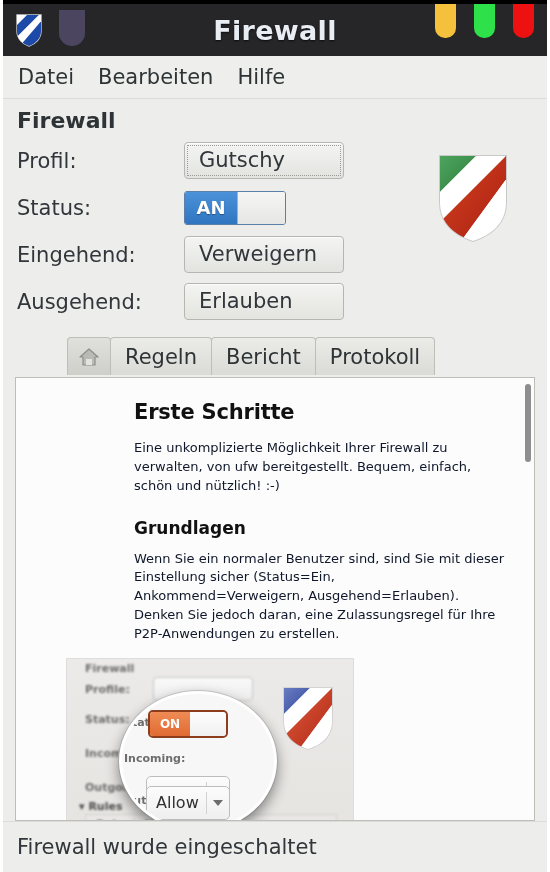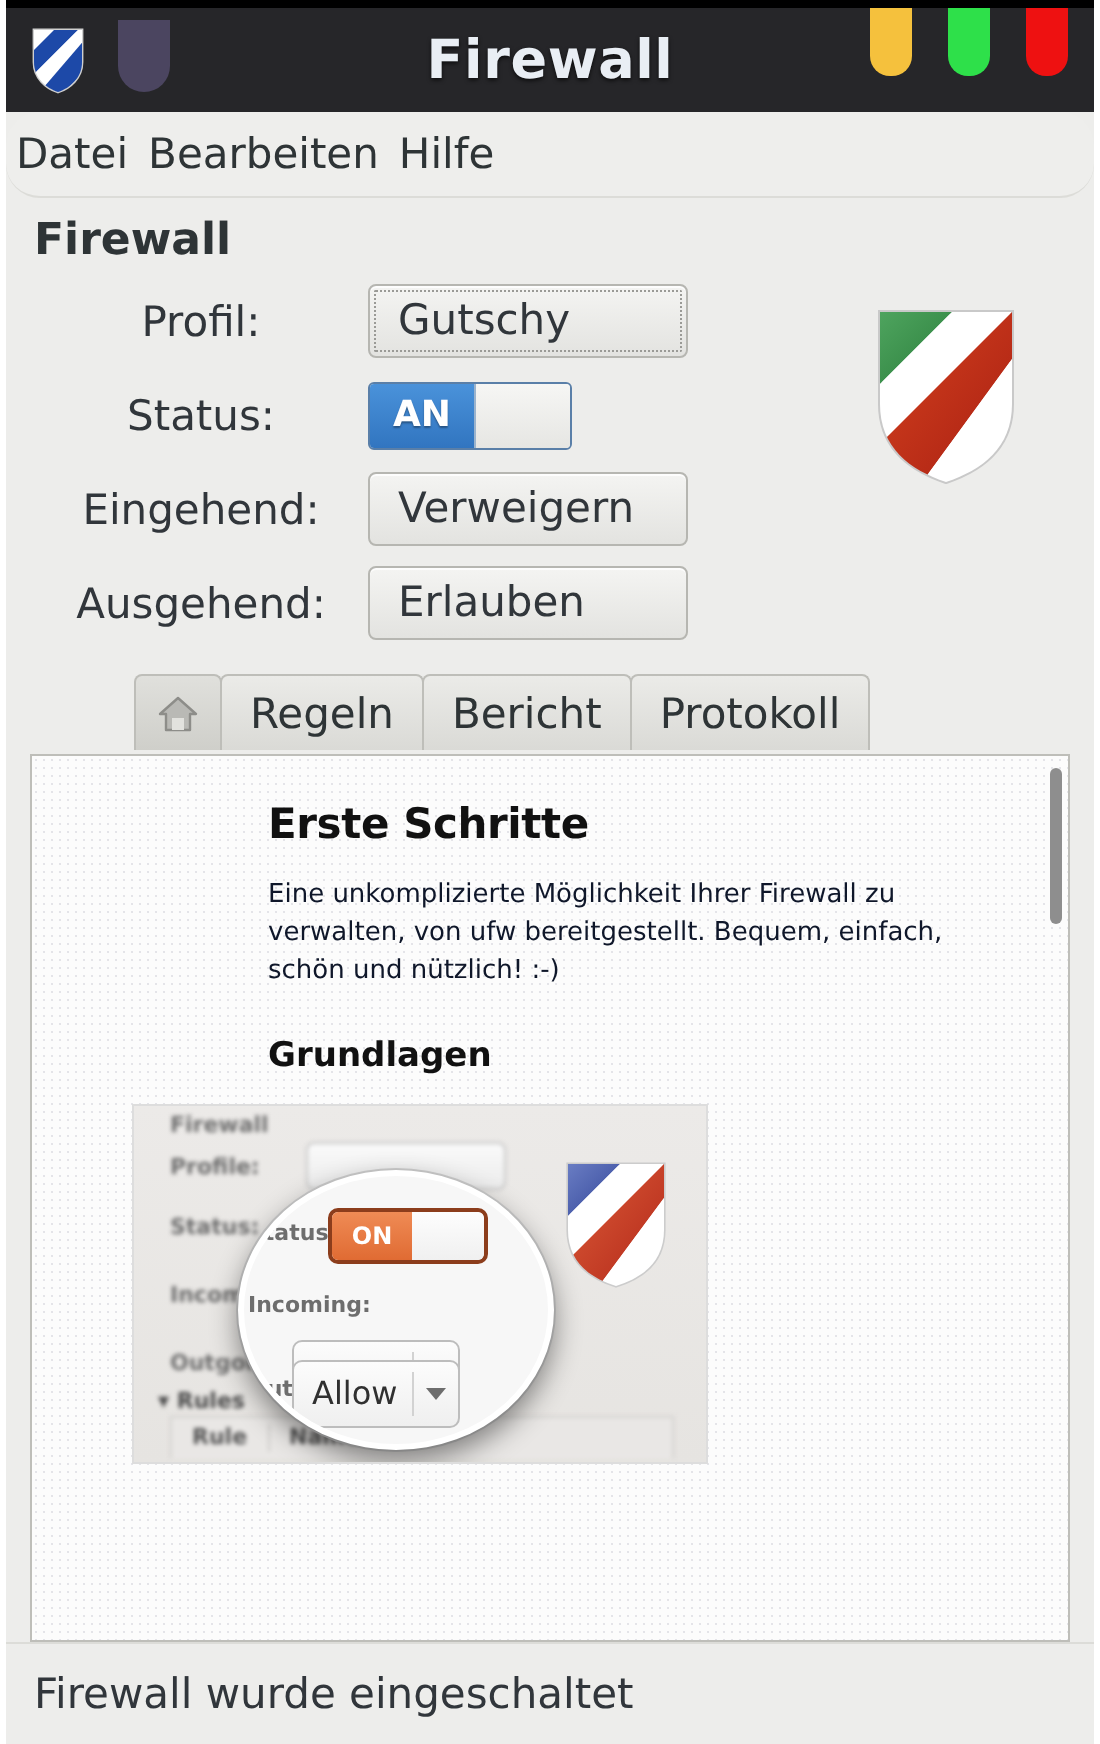--- a/index.html
+++ b/index.html
@@ -82,22 +82,23 @@
   .win-btn.max  { background: #2ee04a; }
   .win-btn.close{ background: #ee1111; }
 
   
   .menubar {
     height: 42px;
     background: #eeeeec;
     border-bottom: 1px solid #dcdcd8;
     display: flex;
     align-items: center;
+    padding-left: 10px;
+    gap: 14px;
     flex: 0 0 auto;
-    border-radius: 17px;
   }
   .menu-item {
     font-size: 21px;
     color: #2e3436;
     padding: 2px 5px;
     cursor: default;
   }
 
   
   .content {
@@ -121,21 +122,20 @@
   .form-row {
     display: flex;
     align-items: center;
     height: 47px;
   }
   .form-label {
     font-size: 21px;
     color: #31363b;
     width: 167px;
     flex: 0 0 auto;
-    text-align: center;
   }
   .gbtn {
     background: linear-gradient(to bottom, #f4f4f2 0%, #e3e3e0 100%);
     border: 1px solid #b6b6b1;
     border-radius: 4px;
     font-size: 21px;
     color: #31363b;
     padding: 5px 14px 6px 14px;
     min-width: 160px;
     box-sizing: border-box;
@@ -352,21 +352,21 @@
     width: 152px;
     height: 134px;
     border-radius: 50%;
     background: #f7f7f7;
     border: 3px solid #ffffff;
     box-shadow: 0 6px 14px rgba(0,0,0,0.45), 0 0 0 1px #cfcfcf;
     overflow: hidden;
   }
   .lens-toggle {
     position: absolute;
-    left: 42px;
+    left: 26px;
     top: 16px;
     width: 76px;
     height: 24px;
     border: 2px solid #8c3d1c;
     border-radius: 5px;
     display: flex;
     overflow: hidden;
     text-align: center;
   }
   .lens-toggle .on {
@@ -540,20 +540,21 @@
     </div>
 
     <div class="panel-wrap">
       <div class="panel-texture"></div>
 
       <div class="doc">
         <div class="doc-inner">
           <h2>Erste Schritte</h2>
           <p>Eine unkomplizierte Möglichkeit Ihrer Firewall zu verwalten, von ufw bereitgestellt. Bequem, einfach, schön und nützlich! :-)</p>
           <h3>Grundlagen</h3>
+          <p>Wenn Sie ein normaler Benutzer sind, sind Sie mit dieser Einstellung sicher (Status=Ein, Ankommend=Verweigern, Ausgehend=Erlauben). Denken Sie jedoch daran, eine Zulassungsregel für Ihre P2P-Anwendungen zu erstellen.</p>
         </div>
 
         <div class="shot">
           <div class="shot-title blurred">Firewall</div>
 
           <div class="shot-row blurred" style="top:24px">Profile:</div>
           <div class="shot-ctl blurred" style="left:86px; top:18px; width:98px; height:22px;"></div>
 
           <div class="shot-row blurred" style="top:54px">Status:</div>
           <div class="shot-row blurred" style="top:88px">Incoming:</div>

